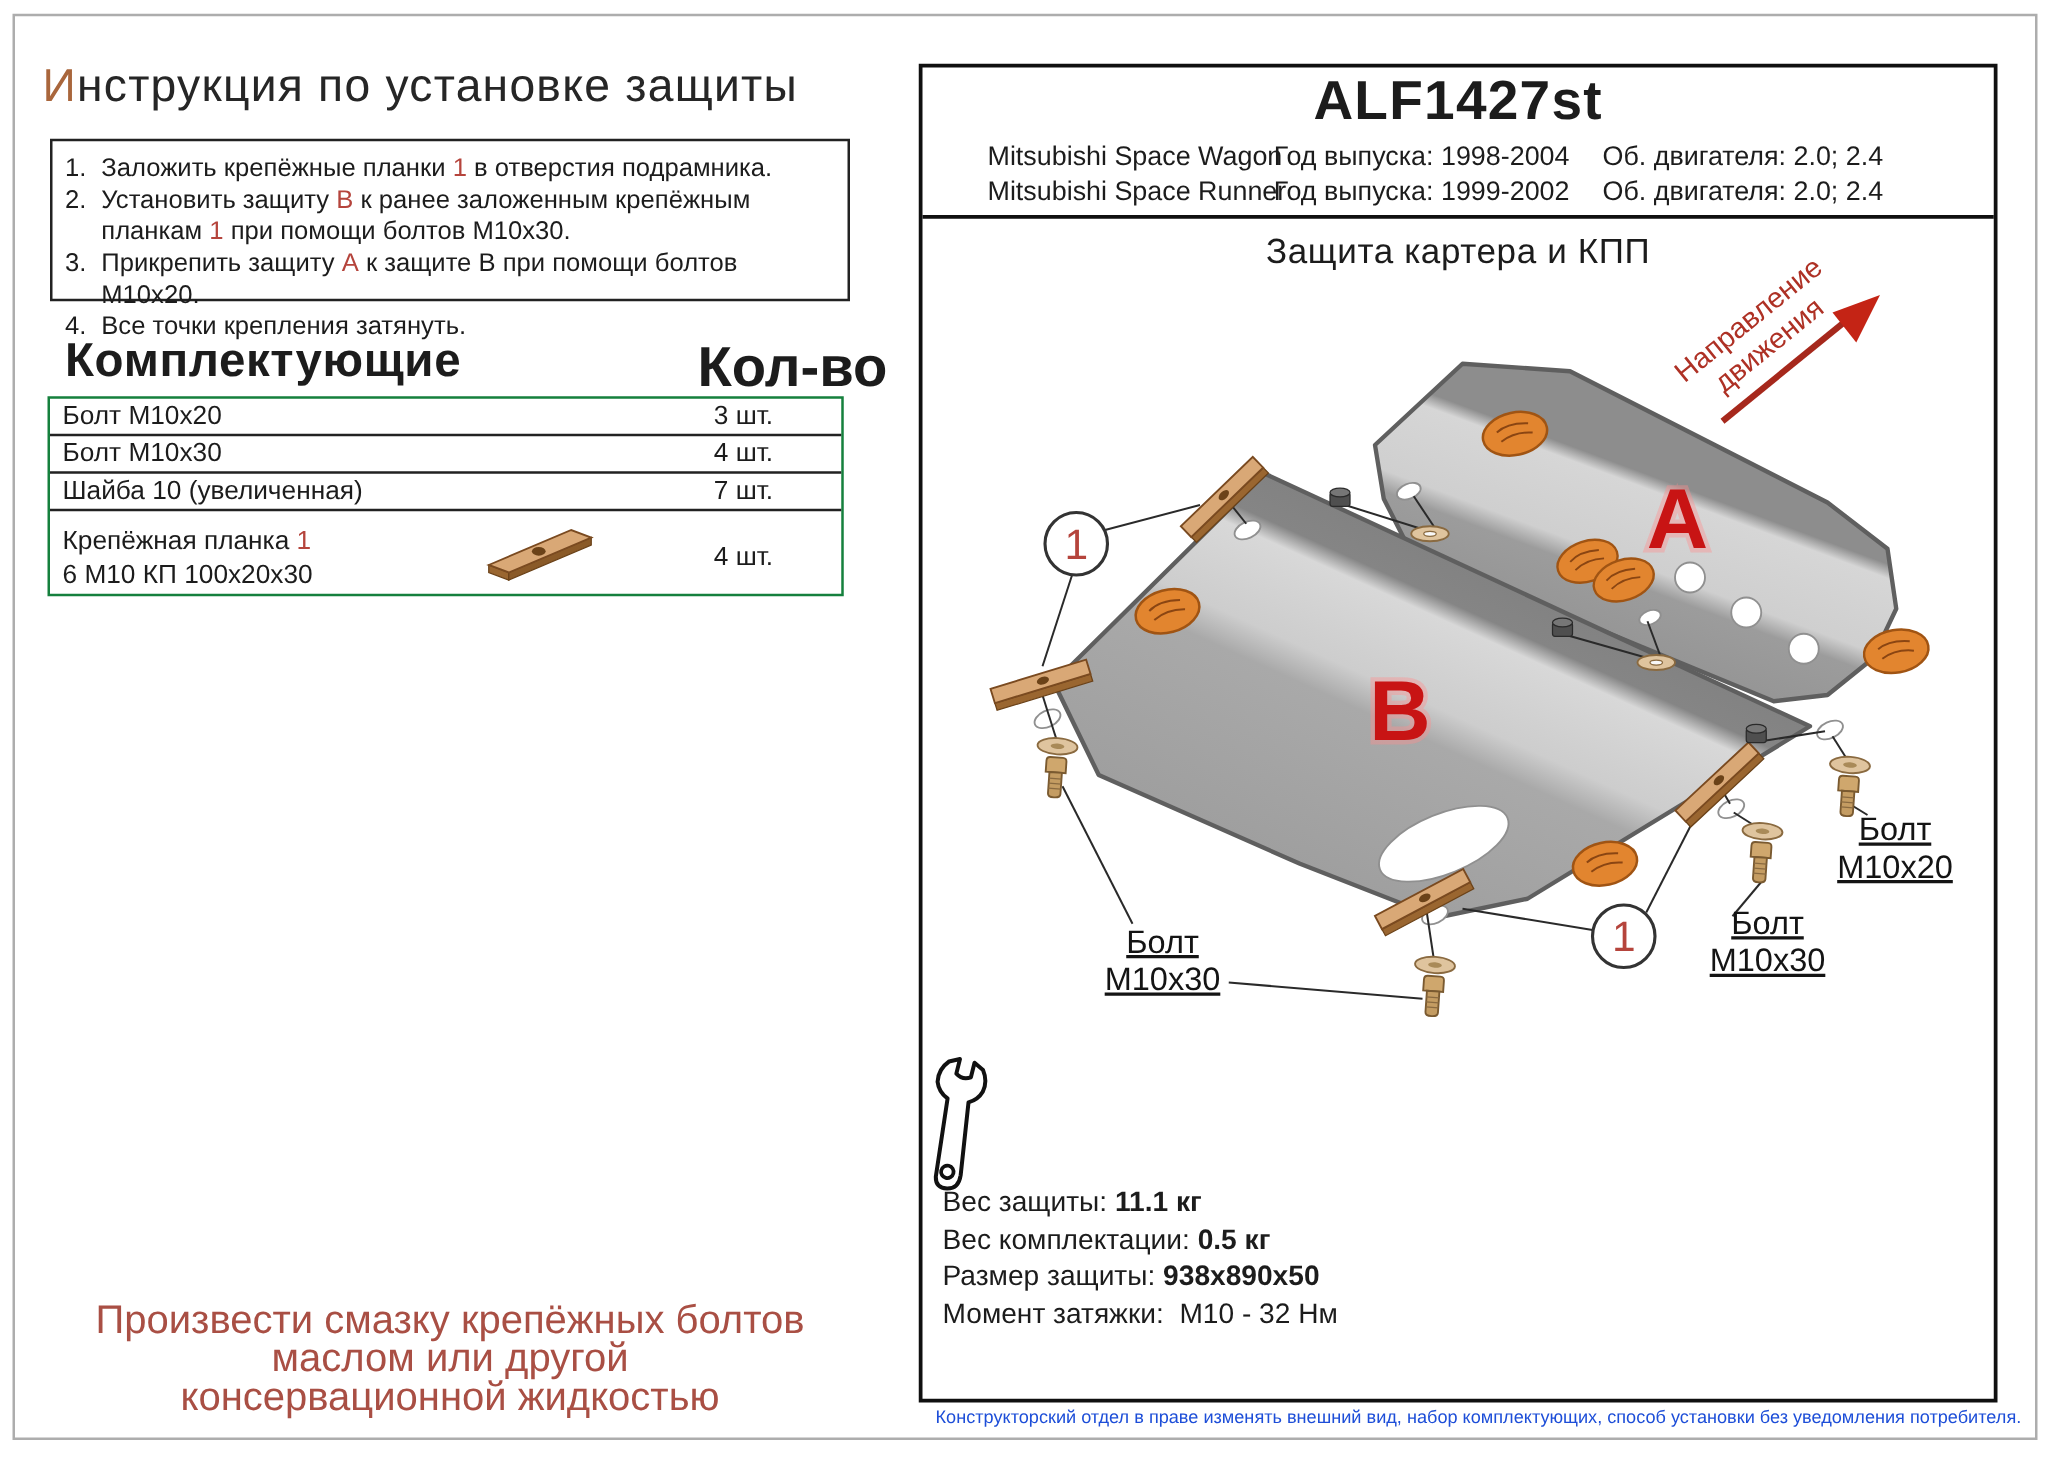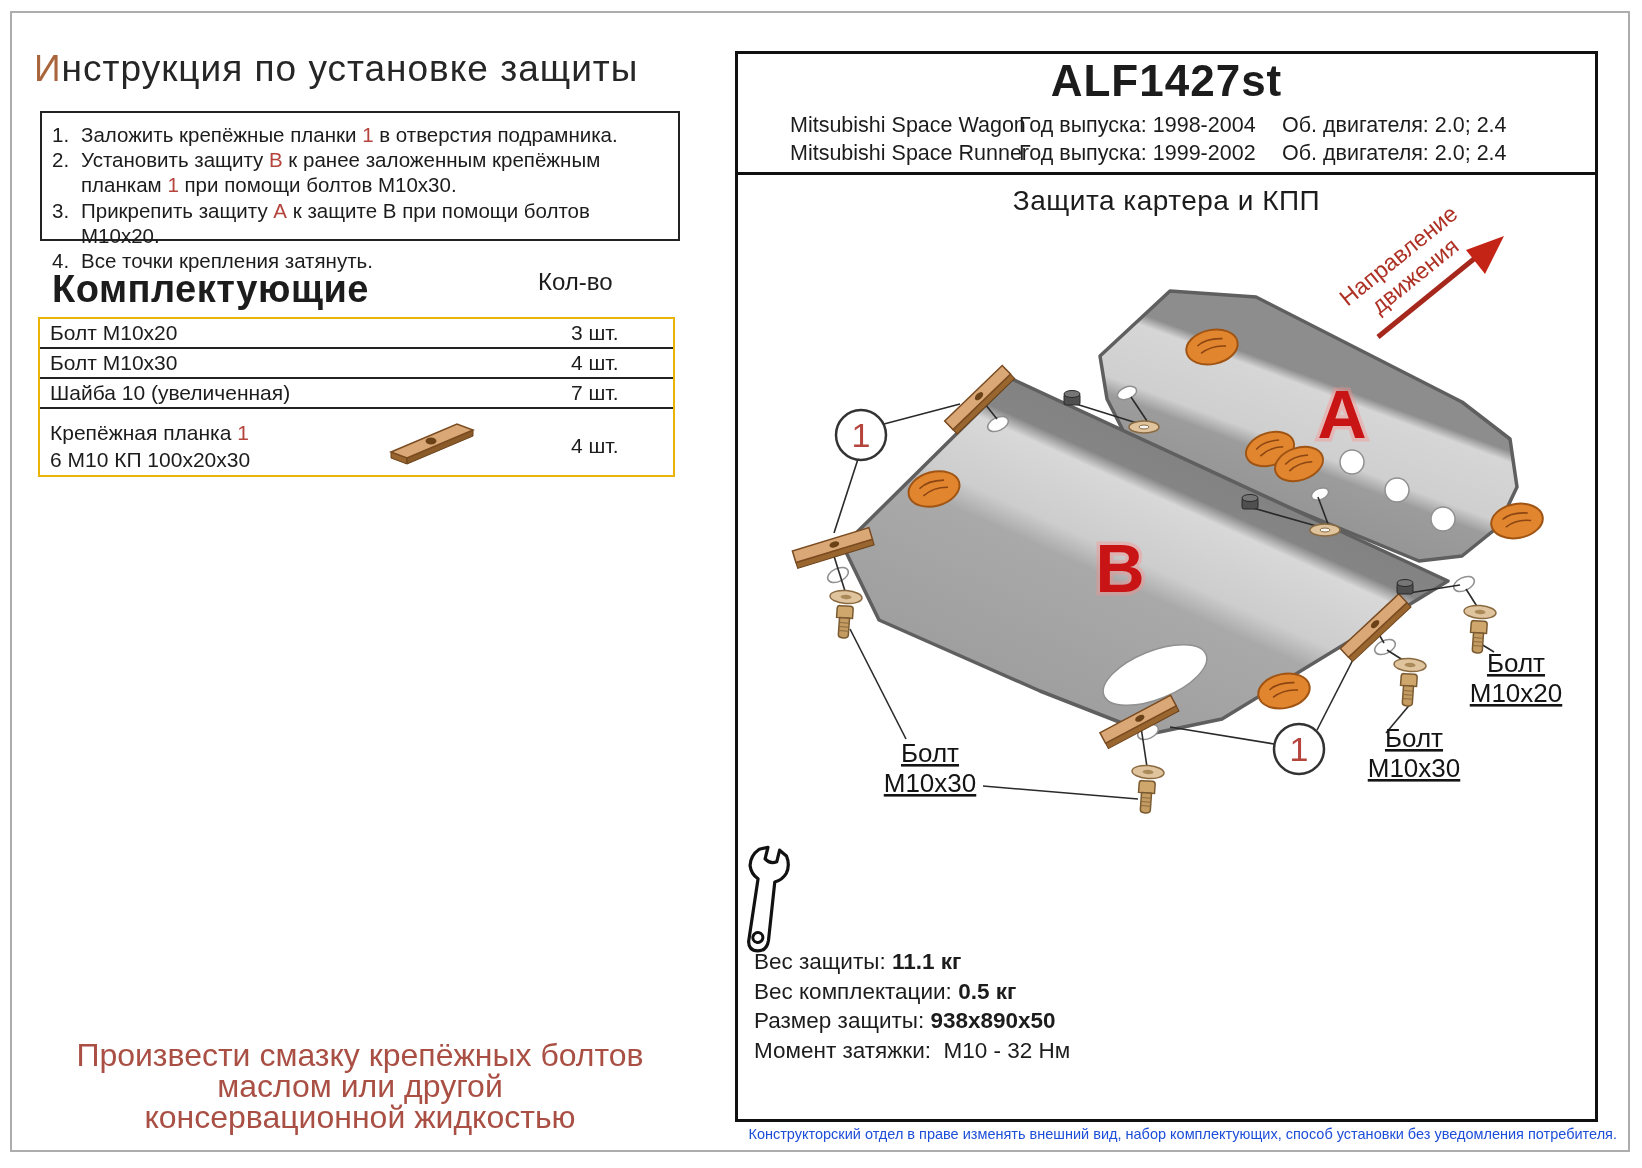--- a/index.html
+++ b/index.html
@@ -11,23 +11,23 @@
   
   .main-title{position:absolute;left:34px;top:48px;font-size:37px;letter-spacing:1px;color:#262626;white-space:nowrap}
   .main-title .first{color:#a9663c}
 
   .inst-box{position:absolute;left:40px;top:111px;width:640px;height:130px;border:2px solid #222;padding:9px 4px 0 8px;font-size:20.5px;line-height:25.2px}
   .inst-row{display:flex}
   .inst-row .num{width:31px;flex:none;padding-left:2px}
   .red{color:#b5443c}
 
   .parts-title{position:absolute;left:52px;top:268px;font-size:38px;font-weight:bold;letter-spacing:.5px}
-  .qty-title{position:absolute;left:538px;top:268px;font-size:24px;font-weight:normal}
-
-  .parts-table{position:absolute;left:38px;top:317px;width:637px;border:2px solid #eab308;font-size:21px}
+  .qty-title{position:absolute;left:558px;top:268px;font-size:45px;font-weight:bold}
+
+  .parts-table{position:absolute;left:38px;top:317px;width:637px;border:2px solid #15803d;font-size:21px}
   .prow{display:flex;align-items:center;height:30px;border-bottom:2px solid #222;position:relative}
   .prow.last{height:66px;border-bottom:none;align-items:center;padding-top:7px;line-height:27px}
   .pname{flex:1;padding-left:10px}
   .pqty{width:102px;flex:none}
   .plank-img{position:absolute;left:345px;top:2px}
 
   .note{position:absolute;left:40px;top:1040px;width:640px;text-align:center;font-size:32px;line-height:31px;color:#a94f44}
 
   
   .panel{position:absolute;left:735px;top:51px;width:863px;height:1071px;border:3px solid #101010;background:#fff}

